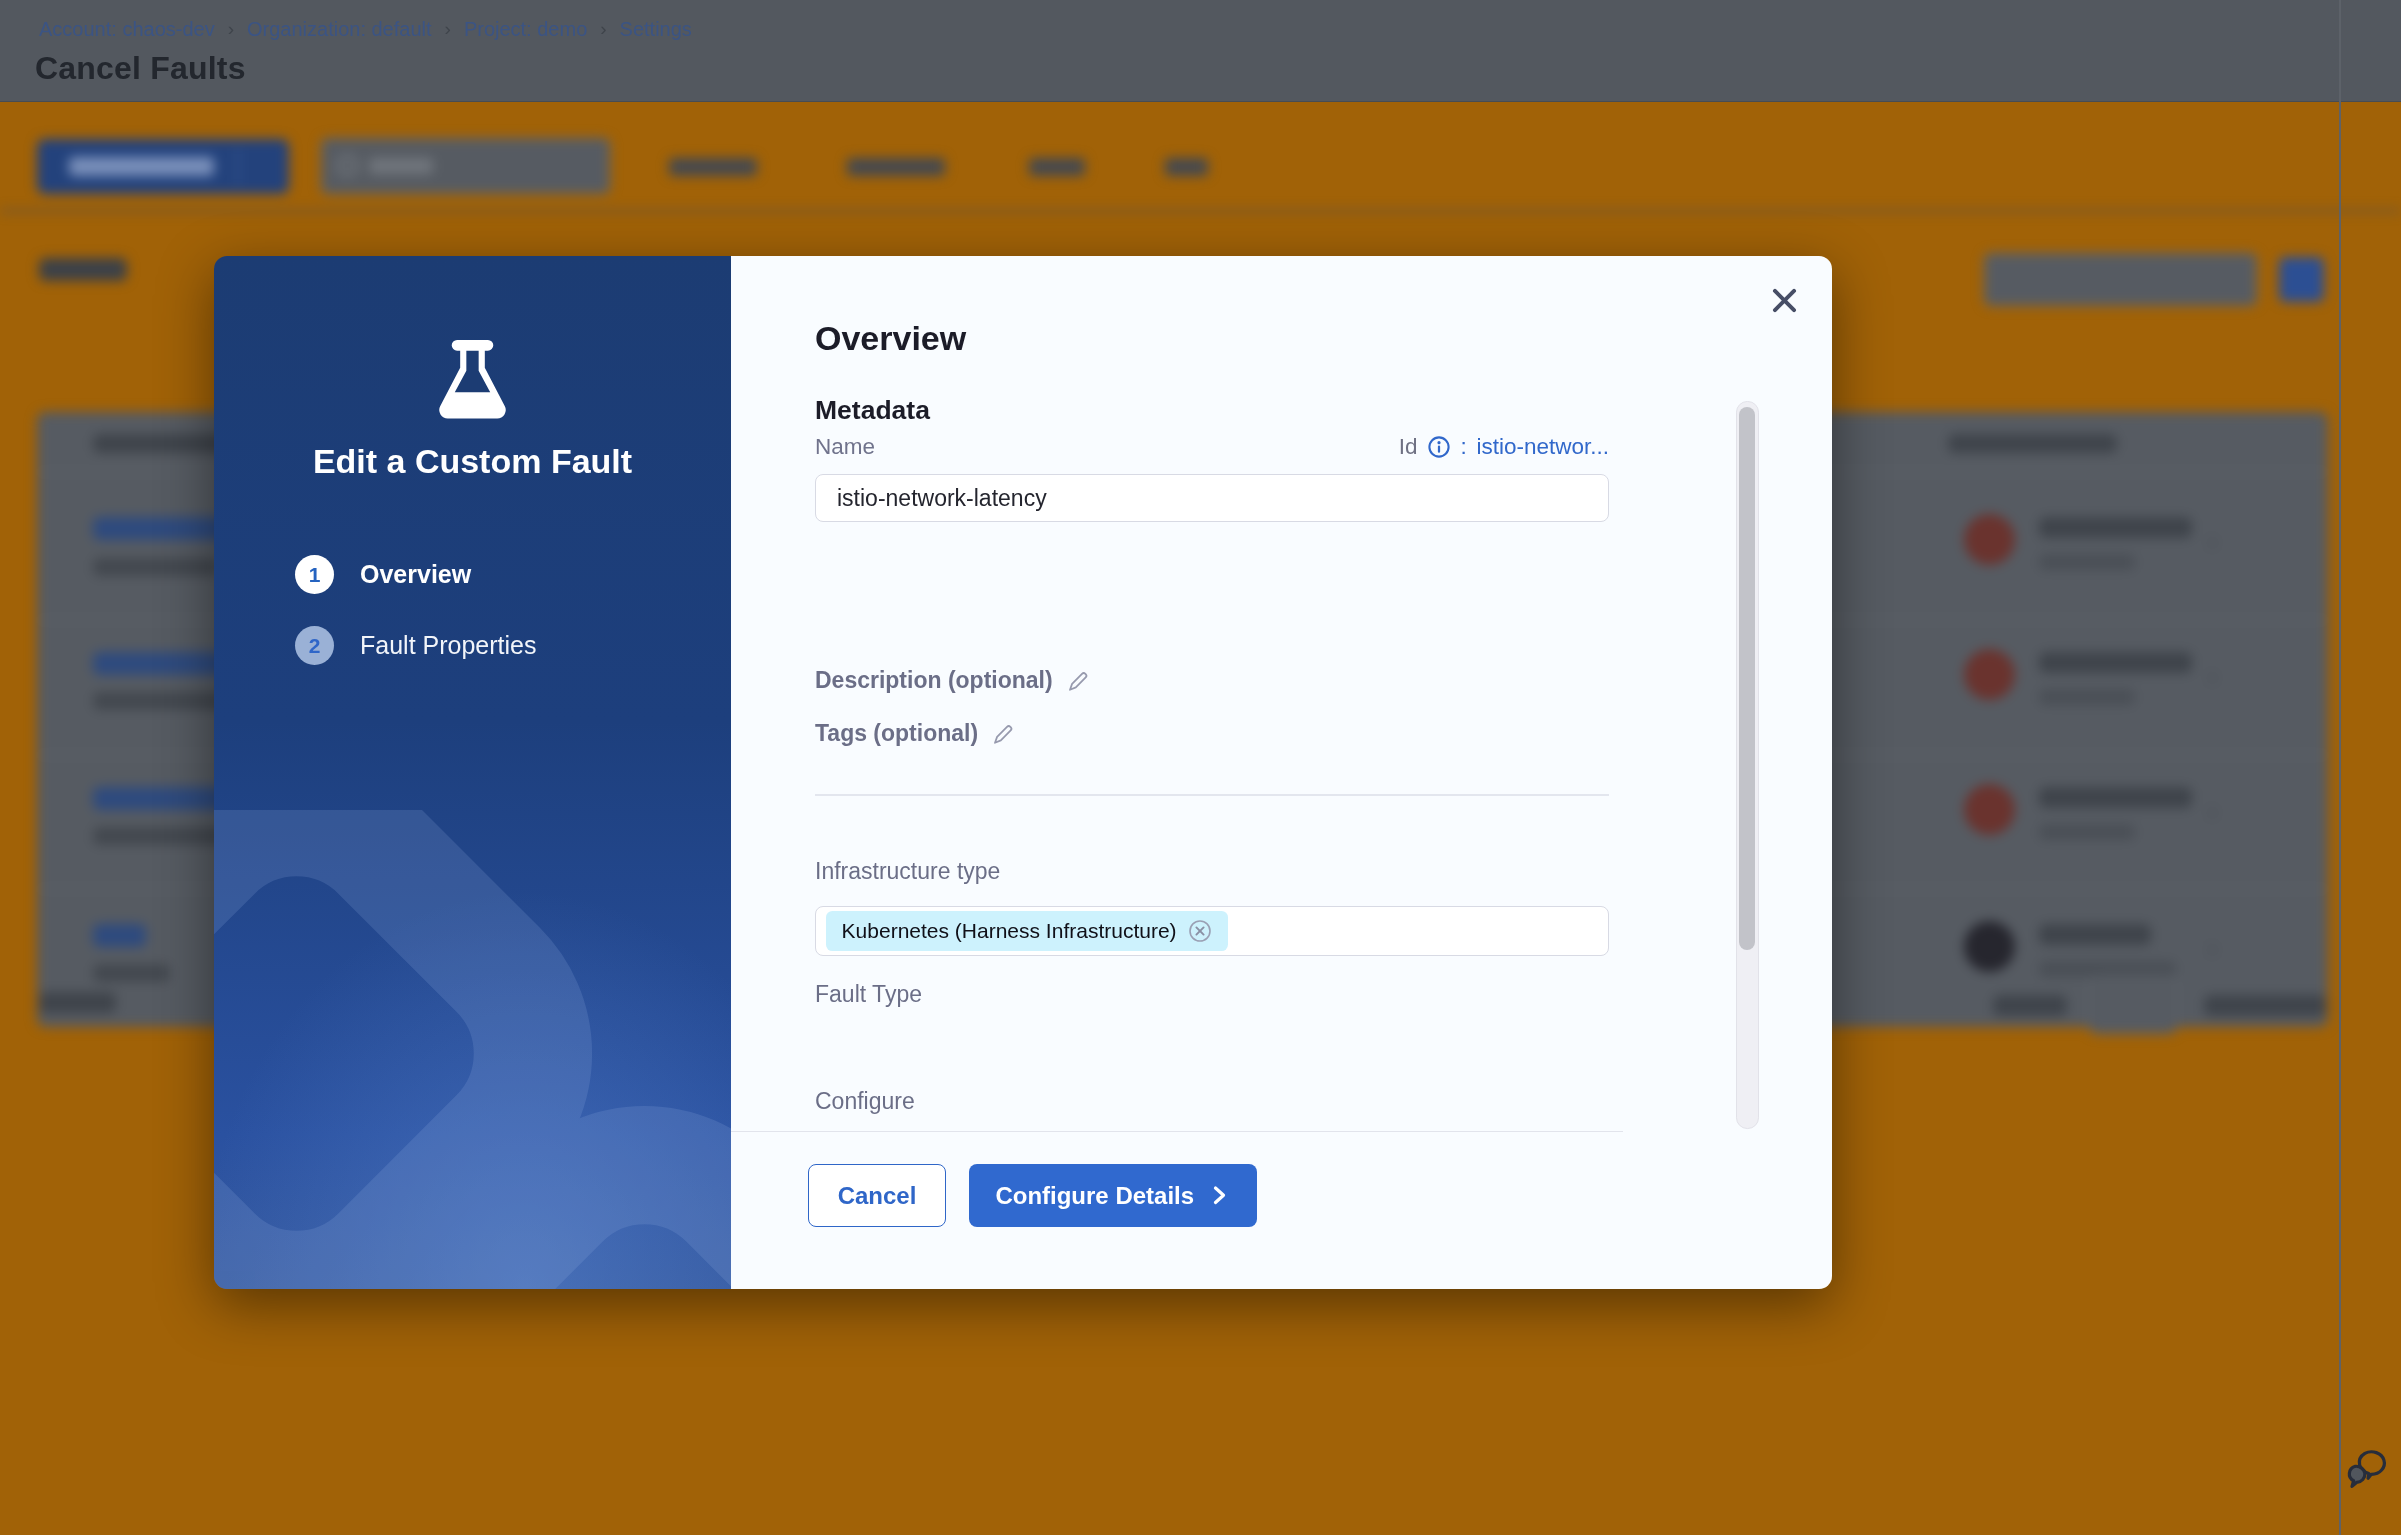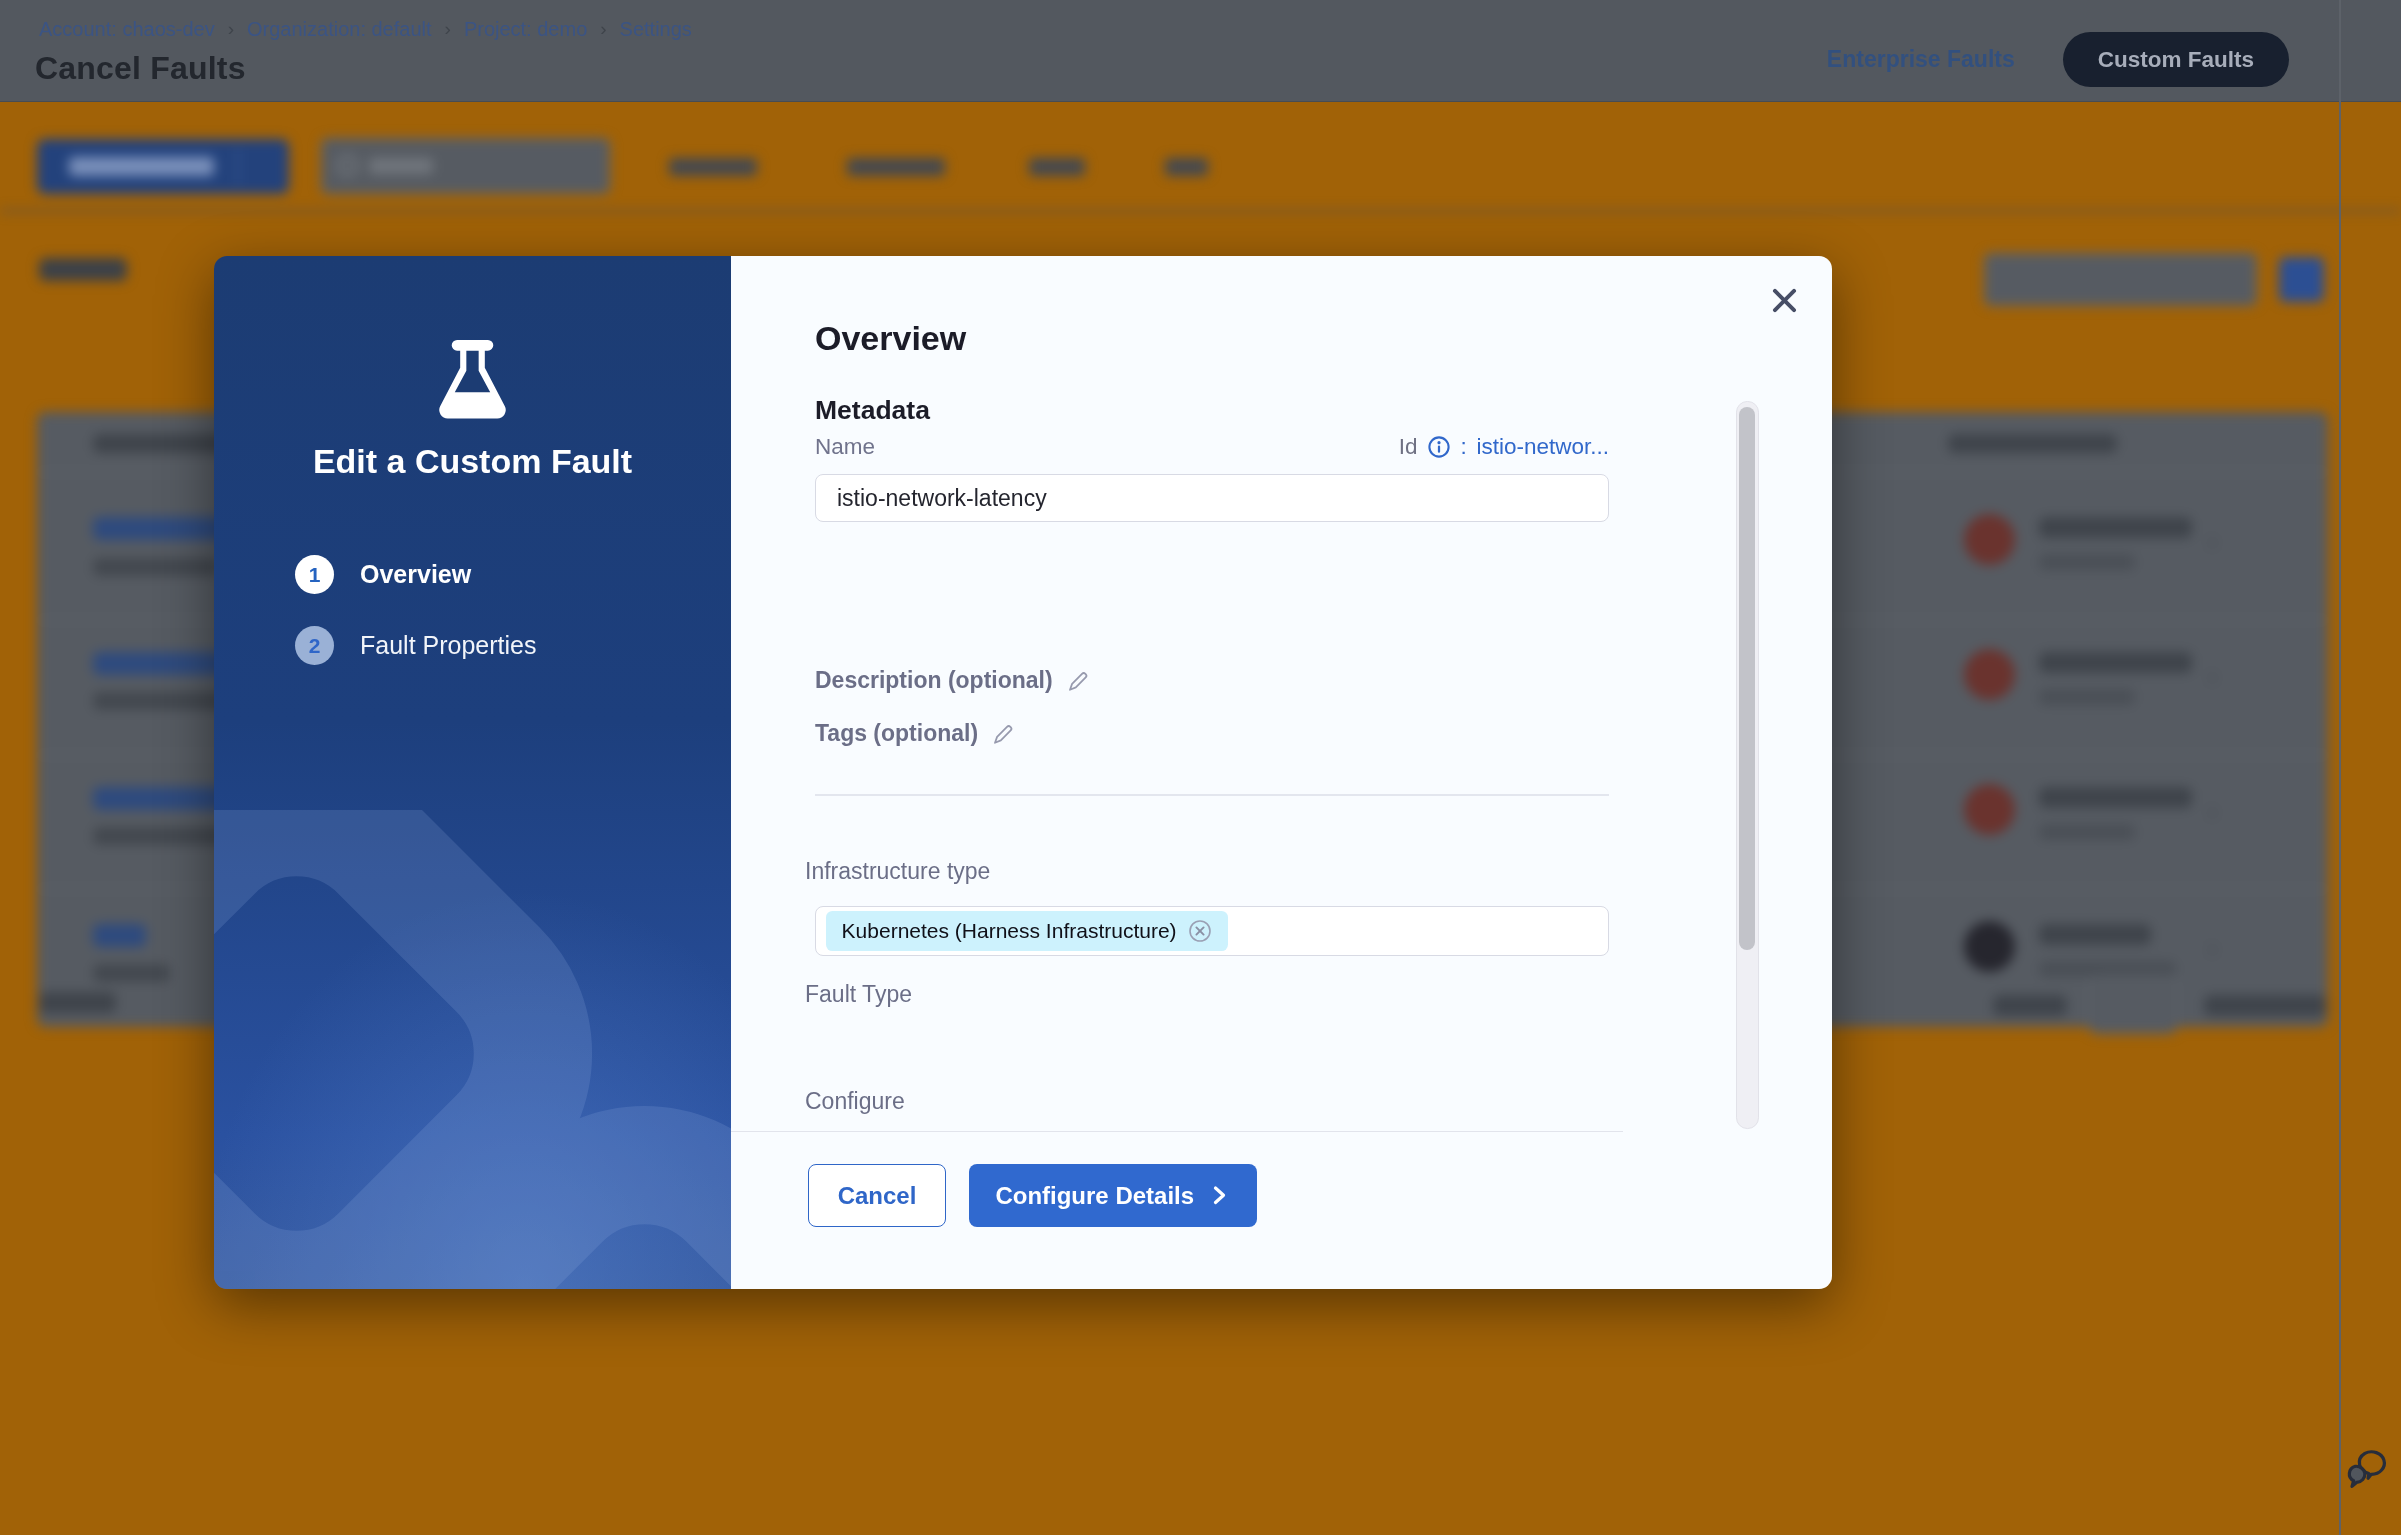--- a/index.html
+++ b/index.html
@@ -60,21 +60,21 @@
   .lbl { font-size:22.5px; color:#70738c; }
   .id-row { display:flex; align-items:center; gap:9.6px; font-size:22.5px; }
   .id-lbl { color:#6f7183; }
   .id-colon { color:#3168cb; }
   .id-link { color:#3168cb; }
   .tb { position:absolute; left:84px; width:794px; background:#ffffff; border:1.6px solid #d8dae4; border-radius:8px; }
   .tb input { width:100%; height:100%; border:none; outline:none; background:transparent; font-family:"Liberation Sans",sans-serif; font-size:23px; color:#24252e; padding:0 21px; }
   .name-input { top:98px; height:48px; }
   .inline-lbl { position:absolute; left:84px; display:flex; align-items:center; gap:13px; font-size:23px; font-weight:600; color:#6b6e87; }
   .divider { position:absolute; left:84px; top:418px; width:794px; height:1.6px; background:#e3e6ee; }
-  .sec-lbl { position:absolute; left:74px; font-size:23px; font-weight:500; color:#6b6e87; }
+  .sec-lbl { position:absolute; left:84px; font-size:23px; font-weight:500; color:#6b6e87; }
   .chip-box { display:flex; align-items:center; padding:0 9.6px; }
   .chip { display:inline-flex; align-items:center; gap:11.2px; background:#cdf2fd; border-radius:6.4px; padding:8px 16px; font-size:21px; color:#101018; }
   .chip-x { display:inline-flex; width:24px; height:24px; }
   .infra-input { top:530px; height:50px; }
   .fault-input { top:643px; height:47px; }
   .sbar-track { position:absolute; left:1005px; top:145px; width:22.5px; height:728px; background:#efeff4; border:0.8px solid #e2e2e9; border-radius:11.2px; }
   .sbar-thumb { position:absolute; left:2.4px; top:4.8px; width:16px; height:543px; background:#c2c3c9; border-radius:8px; }
   .m-footer { position:absolute; left:77px; top:908px; display:flex; gap:22.5px; }
   .btn { height:63px; border-radius:8px; display:flex; align-items:center; justify-content:center; font-size:24px; font-weight:600; cursor:pointer; }
   .btn-cancel { width:138px; background:#ffffff; border:1.6px solid #2f66c8; color:#2f66c8; }
@@ -89,24 +89,20 @@
     <div class="breadcrumb">
       <span>Account: chaos-dev</span>
       <span class="sep">›</span>
       <span>Organization: default</span>
       <span class="sep">›</span>
       <span>Project: demo</span>
       <span class="sep">›</span>
       <span>Settings</span>
     </div>
     <div class="bg-title">Cancel Faults</div>
-    <div class="hdr-right">
-      <span class="ent-link">Enterprise Faults</span>
-      <span class="custom-pill">Custom Faults</span>
-    </div>
   </div>
 
   <div class="bg-body">
 
     <div class="blob newfault-btn">
       <span class="nf-txt"></span>
       <span class="nf-div"></span>
     </div>
     <div class="blob search-box">
       <span class="s-icn"></span>

